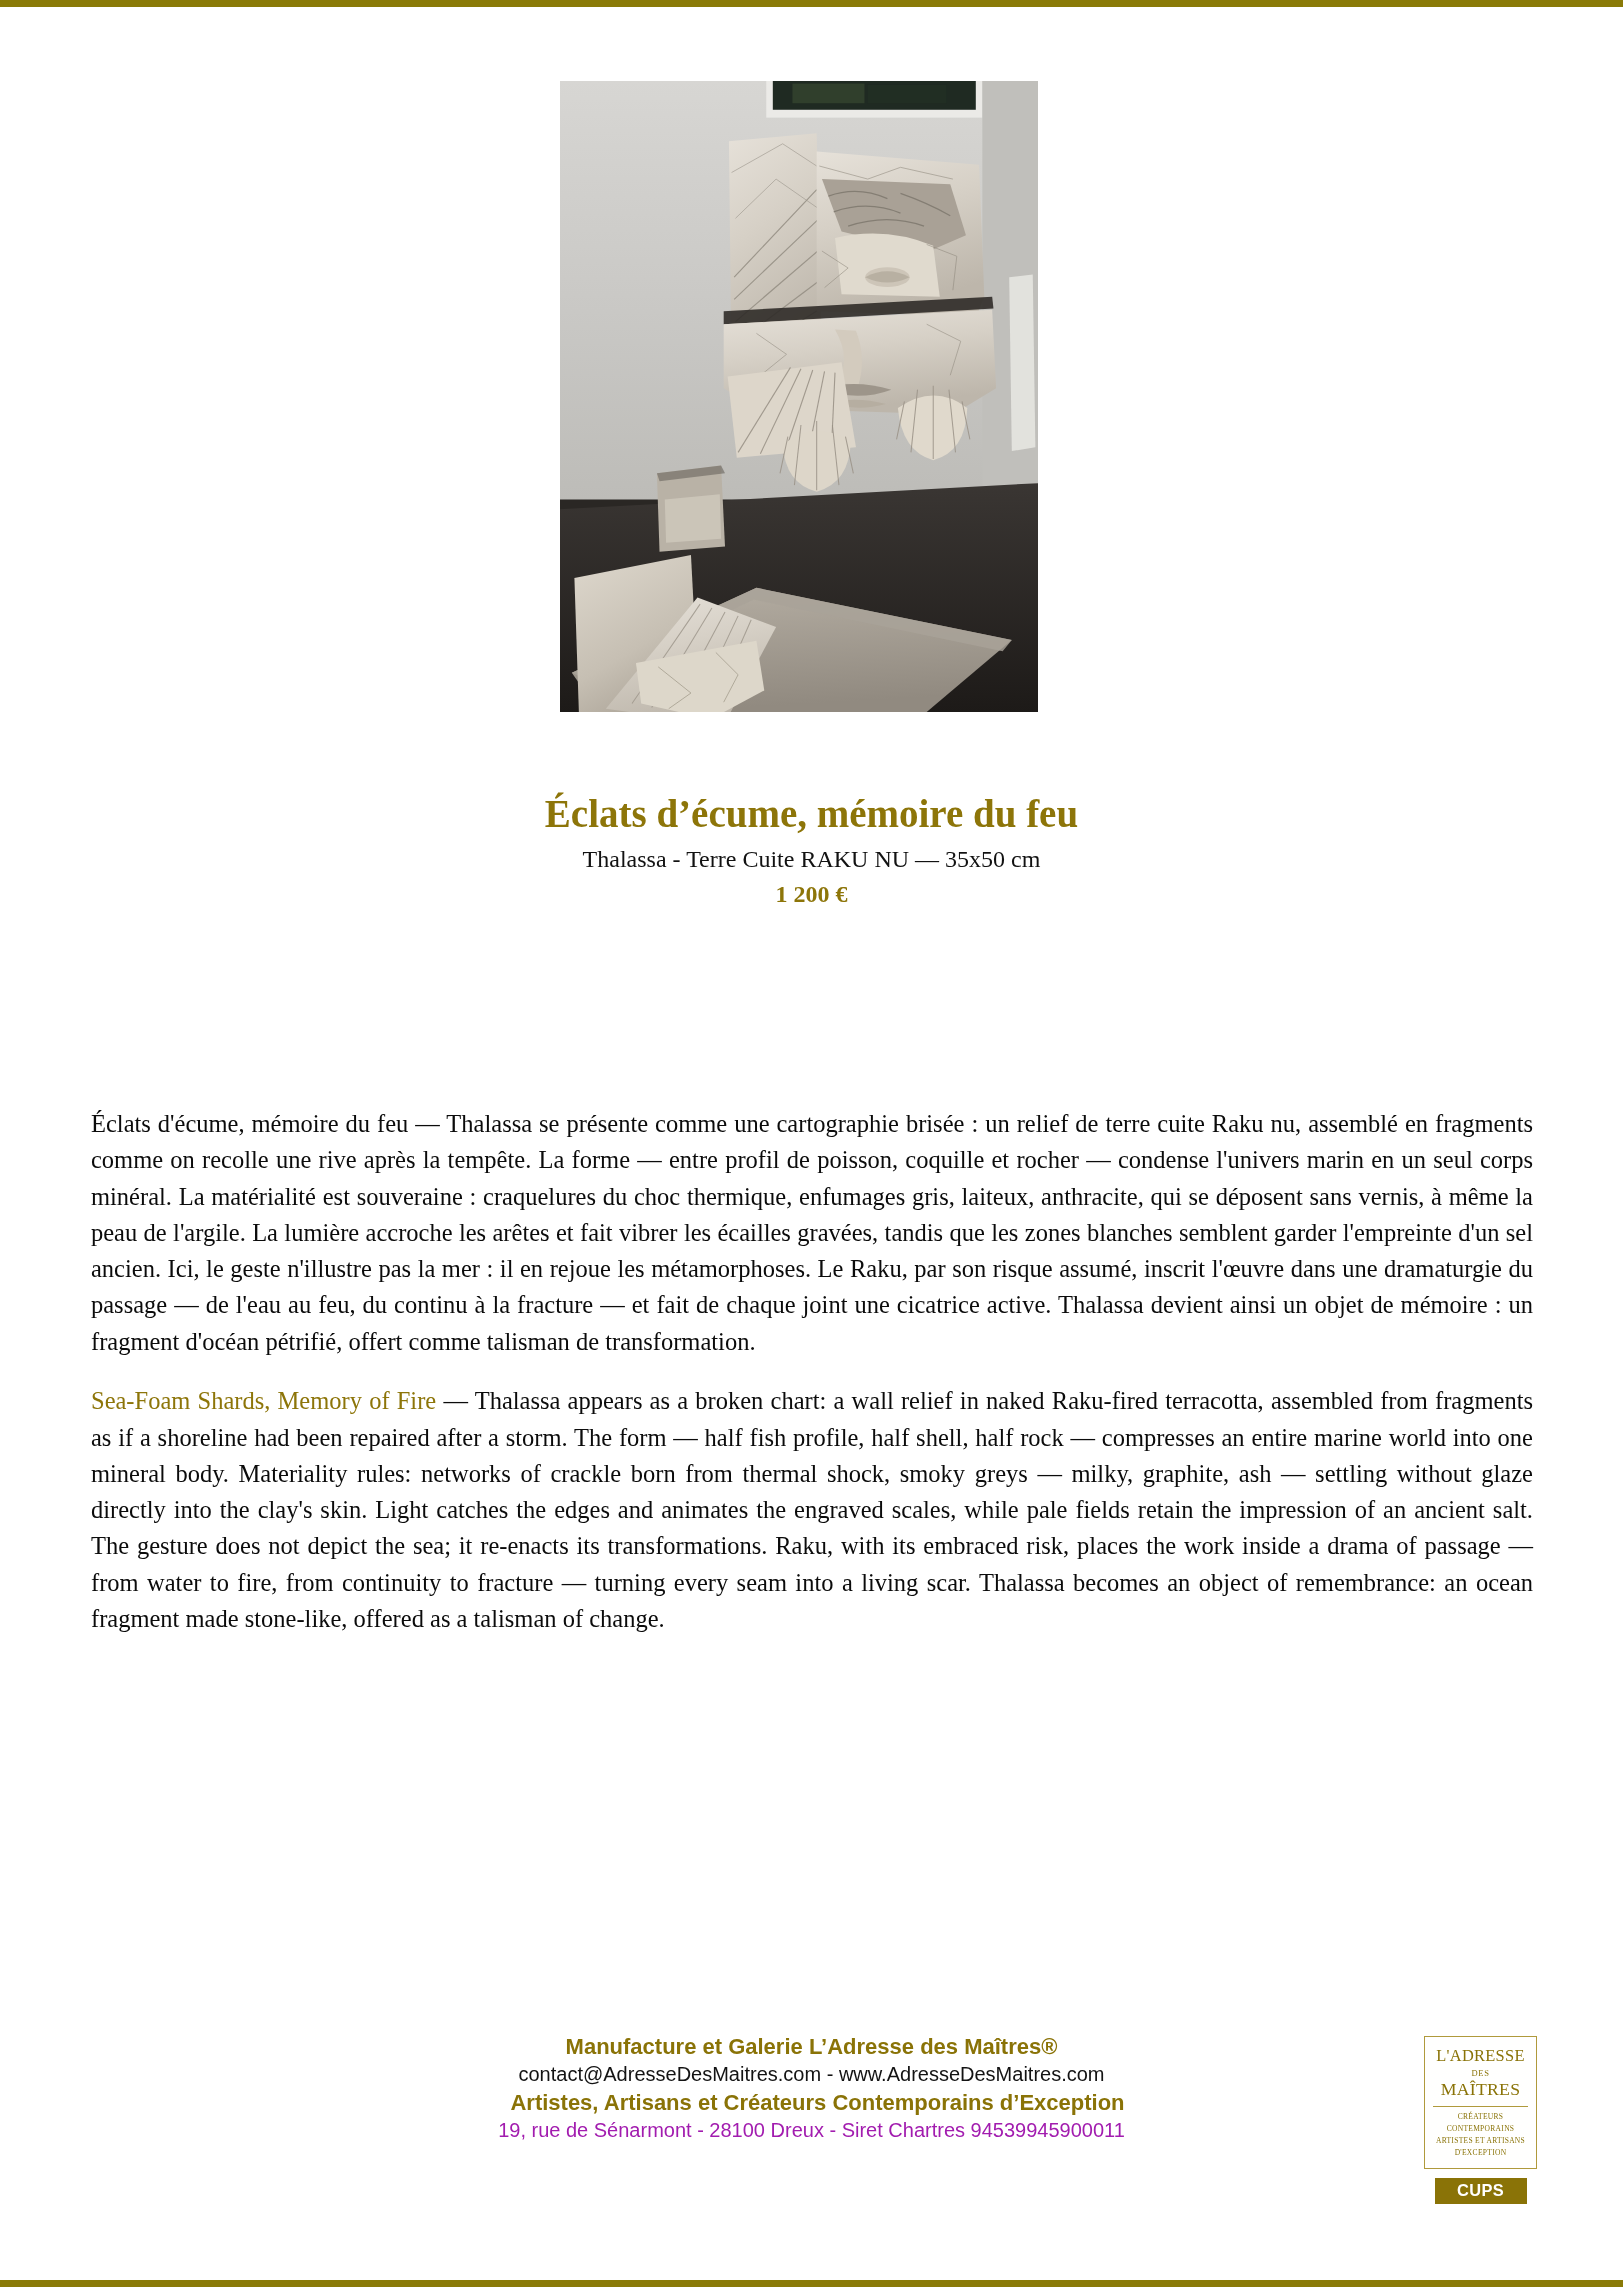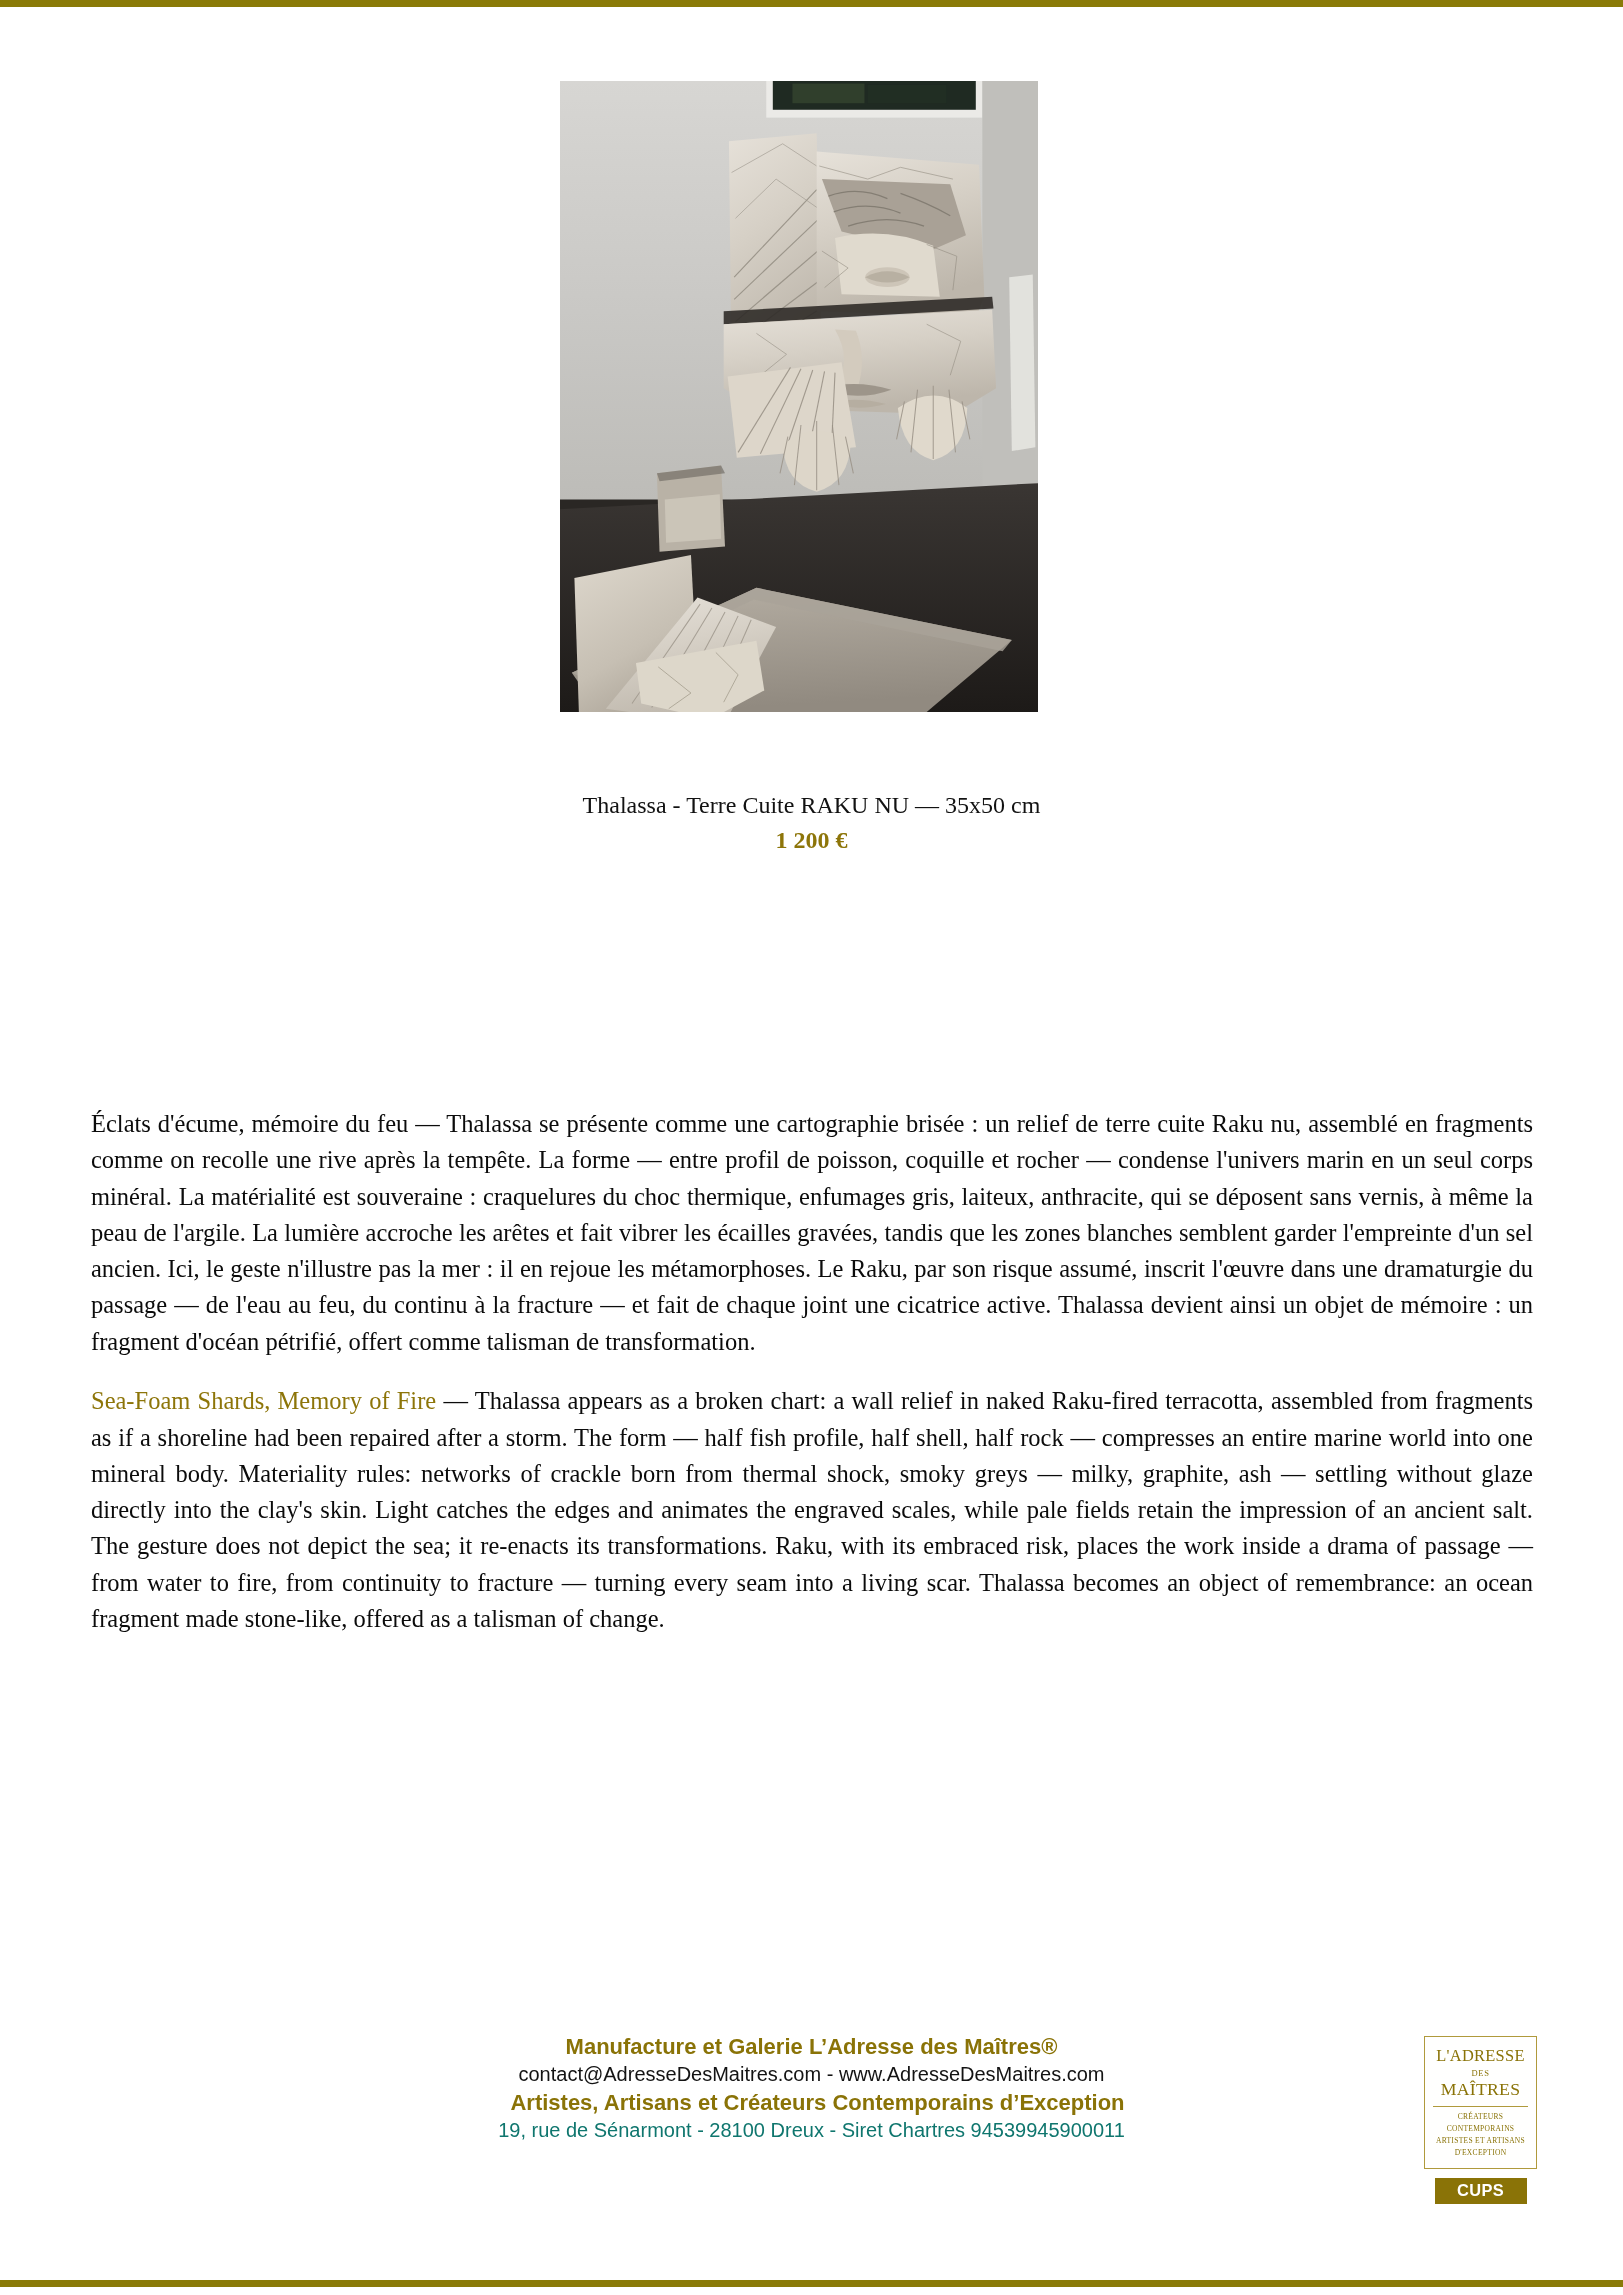--- a/index.html
+++ b/index.html
@@ -124,21 +124,21 @@
     color: #131313;
   }
   .footer-line.l3 {
     font-size: 22px;
     font-weight: bold;
     color: #8a7307;
     margin-left: 12px;
   }
   .footer-line.l4 {
     font-size: 20px;
-    color: #0f766e;
+    color: #a21caf;
   }
 
   
   .brand {
     position: absolute;
     right: 86px;
     top: 2036px;
     width: 113px;
     text-align: center;
   }
@@ -340,20 +340,21 @@
       <path d="M116 700 L300 666 L312 742 L230 786 L124 762 Z" fill="#ddd7ca" transform="translate(0,190)"></path>
       <g stroke="#97907f" stroke-width="1.4" fill="none" opacity=".7" transform="translate(0,190)">
         <path d="M150 706 L200 746 L166 770"></path>
         <path d="M238 684 L272 718 L250 760"></path>
       </g>
     </svg>
   </div>
 </div>
 
 <div class="caption">
+  <div class="artwork-title">Éclats d’écume, mémoire du feu</div>
   <div class="artwork-medium">Thalassa - Terre Cuite RAKU NU — 35x50 cm</div>
   <div class="artwork-price">1 200 €</div>
 </div>
 
 <div class="body-copy">
   <p class="para">Éclats d'écume, mémoire du feu — Thalassa se présente comme une cartographie brisée : un relief de terre cuite Raku nu, assemblé en fragments comme on recolle une rive après la tempête. La forme — entre profil de poisson, coquille et rocher — condense l'univers marin en un seul corps minéral. La matérialité est souveraine : craquelures du choc thermique, enfumages gris, laiteux, anthracite, qui se déposent sans vernis, à même la peau de l'argile. La lumière accroche les arêtes et fait vibrer les écailles gravées, tandis que les zones blanches semblent garder l'empreinte d'un sel ancien. Ici, le geste n'illustre pas la mer : il en rejoue les métamorphoses. Le Raku, par son risque assumé, inscrit l'œuvre dans une dramaturgie du passage — de l'eau au feu, du continu à la fracture — et fait de chaque joint une cicatrice active. Thalassa devient ainsi un objet de mémoire : un fragment d'océan pétrifié, offert comme talisman de transformation.</p>
   <p class="para"><span class="lead-en">Sea-Foam Shards, Memory of Fire</span><span> — Thalassa appears as a broken chart: a wall relief in naked Raku-fired terracotta, assembled from fragments as if a shoreline had been repaired after a storm. The form — half fish profile, half shell, half rock — compresses an entire marine world into one mineral body. Materiality rules: networks of crackle born from thermal shock, smoky greys — milky, graphite, ash — settling without glaze directly into the clay's skin. Light catches the edges and animates the engraved scales, while pale fields retain the impression of an ancient salt. The gesture does not depict the sea; it re-enacts its transformations. Raku, with its embraced risk, places the work inside a drama of passage — from water to fire, from continuity to fracture — turning every seam into a living scar. Thalassa becomes an object of remembrance: an ocean fragment made stone-like, offered as a talisman of change.</span></p>
 </div>
 
 <div class="footer">

